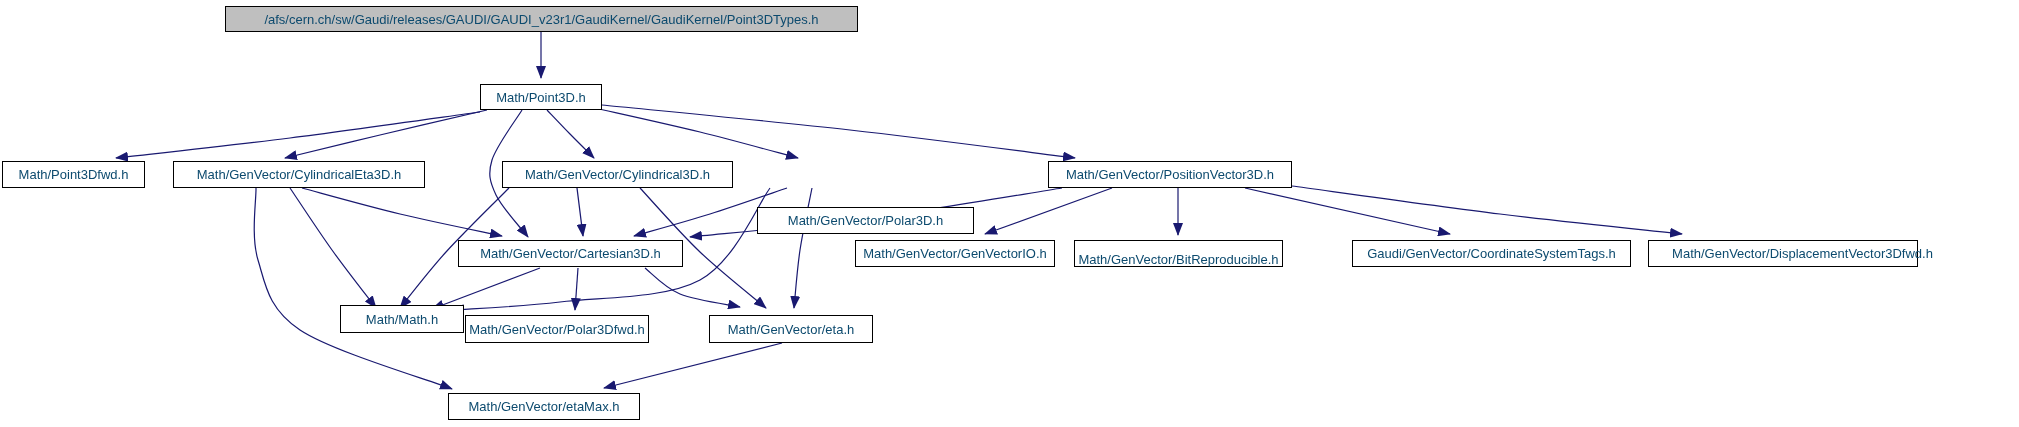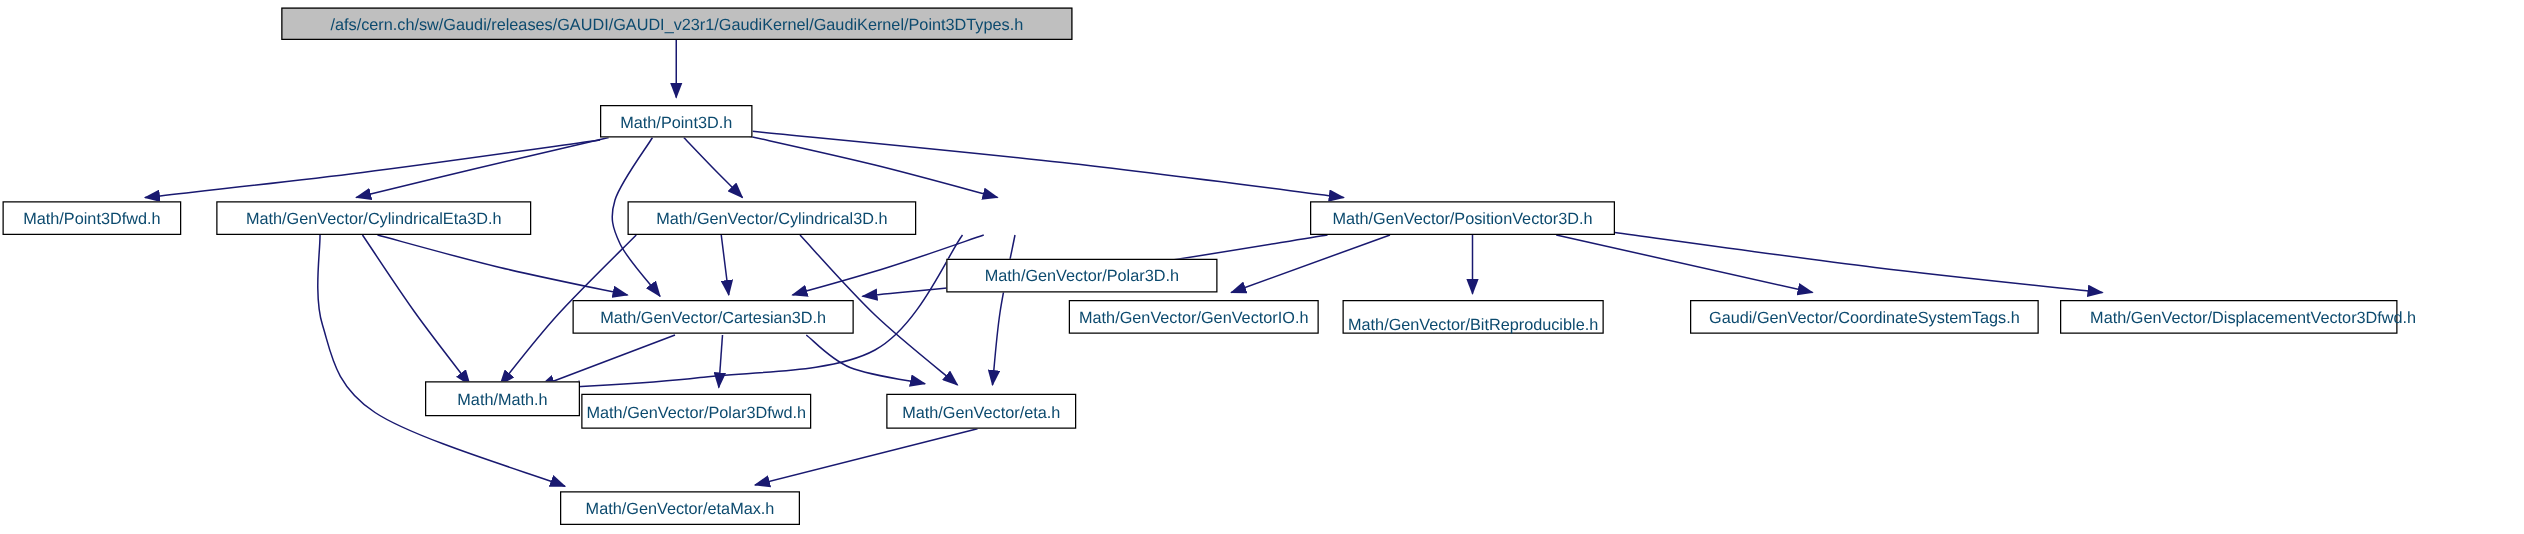--- a/index.html
+++ b/index.html
@@ -98,20 +98,20 @@
       </div>
       <div class="node" style="left: 1648px; top: 240px; width: 270px; height: 27px; padding-left: 39px;">
         <span>Math/GenVector/DisplacementVector3Dfwd.h</span>
       </div>
       <div class="node" style="left: 340px; top: 305px; width: 124px; height: 28px; justify-content: center;">
         <span>Math/Math.h</span>
       </div>
       <div class="node" style="left: 465px; top: 315px; width: 184px; height: 28px; text-align: center;">
         <span>Math/GenVector/Polar3Dfwd.h</span>
       </div>
-      <div class="node" style="left: 709px; top: 315px; width: 152px; height: 28px; text-align: right;">
+      <div class="node" style="left: 709px; top: 315px; width: 164px; height: 28px; text-align: right;">
         <span>Math/GenVector/eta.h</span>
       </div>
       <div class="node" style="left: 448px; top: 393px; width: 192px; height: 27px;">
         <span>Math/GenVector/etaMax.h</span>
       </div>
     </div>
 </div>
 
 </body></html>

